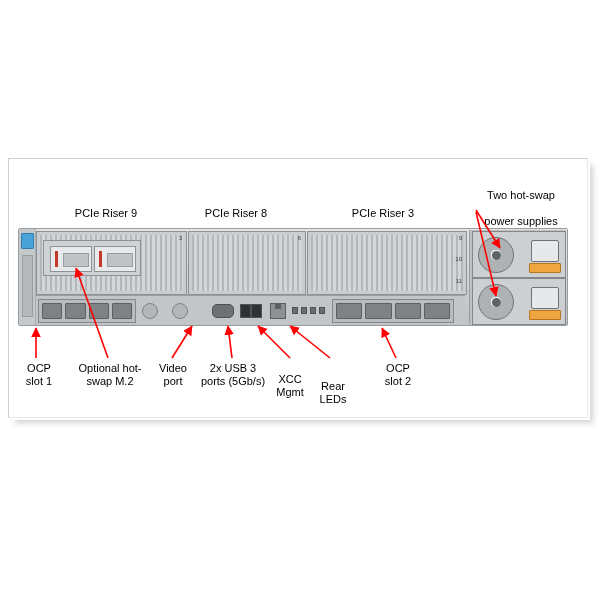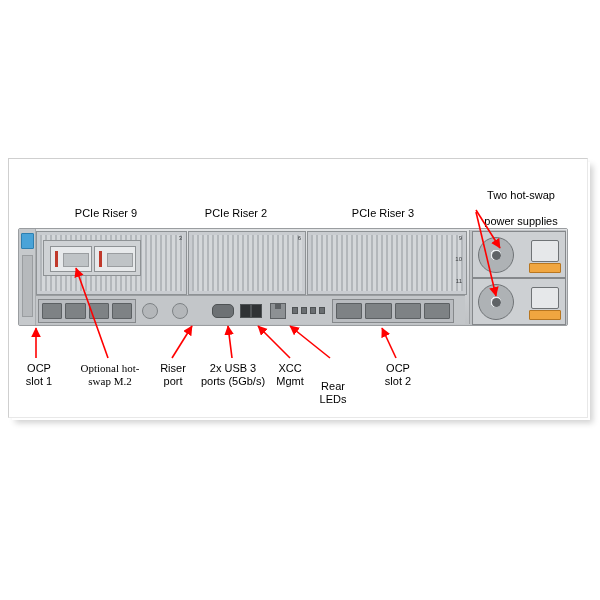--- a/index.html
+++ b/index.html
@@ -328,21 +328,21 @@
 
   <div class="card-shadow"></div>
   <div class="figure-frame"></div>
 
   <div class="label" style="left:46px; top:194px; width:120px;">
     <div>PCIe Riser 9</div>
     <div>(slots 3-5, FH)</div>
   </div>
 
   <div class="label" style="left:176px; top:194px; width:120px;">
-    <div>PCIe Riser 2</div>
+    <div>PCIe Riser 8</div>
     <div>(slots 6-8, LP)</div>
   </div>
 
   <div class="label" style="left:320px; top:194px; width:126px;">
     <div>PCIe Riser 3</div>
     <div>(slots 9-11, FH)</div>
   </div>
 
   <div class="label" style="left:460px; top:176px; width:122px;">
     <div>Two hot-swap</div>
@@ -434,27 +434,27 @@
       <div class="psu bottom">
         <div class="fan"></div>
         <div class="psu-socket"></div>
         <div class="psu-handle"></div>
       </div>
     </div>
   </div>
 
   <div class="label" style="left:10px; top:362px; width:58px;">OCP
 slot 1</div>
-  <div class="label" style="left:68px; top:362px; width:84px;font-family:Liberation Serif, serif;">Optional hot-
+  <div class="label" style="left:68px; top:362px; width:84px;">Optional hot-
 swap M.2</div>
-  <div class="label" style="left:152px; top:362px; width:42px;">Riser
+  <div class="label" style="left:152px; top:362px; width:42px;">Video
 port</div>
   <div class="label" style="left:196px; top:362px; width:74px;">2x USB 3
 ports (5Gb/s)</div>
-  <div class="label" style="left:268px; top:362px; width:44px;">XCC
+  <div class="label" style="left:268px; top:373px; width:44px;">XCC
 Mgmt</div>
   <div class="label" style="left:312px; top:380px; width:42px;">Rear
 LEDs</div>
   <div class="label" style="left:372px; top:362px; width:52px;">OCP
 slot 2</div>
 
   <svg id="arrows" viewBox="0 0 600 600">
     <defs>
       <marker id="ah" markerWidth="7" markerHeight="7" refX="5.6" refY="3" orient="auto">
         <path d="M0,0 L6,3 L0,6 z" fill="#ff0000"></path>

